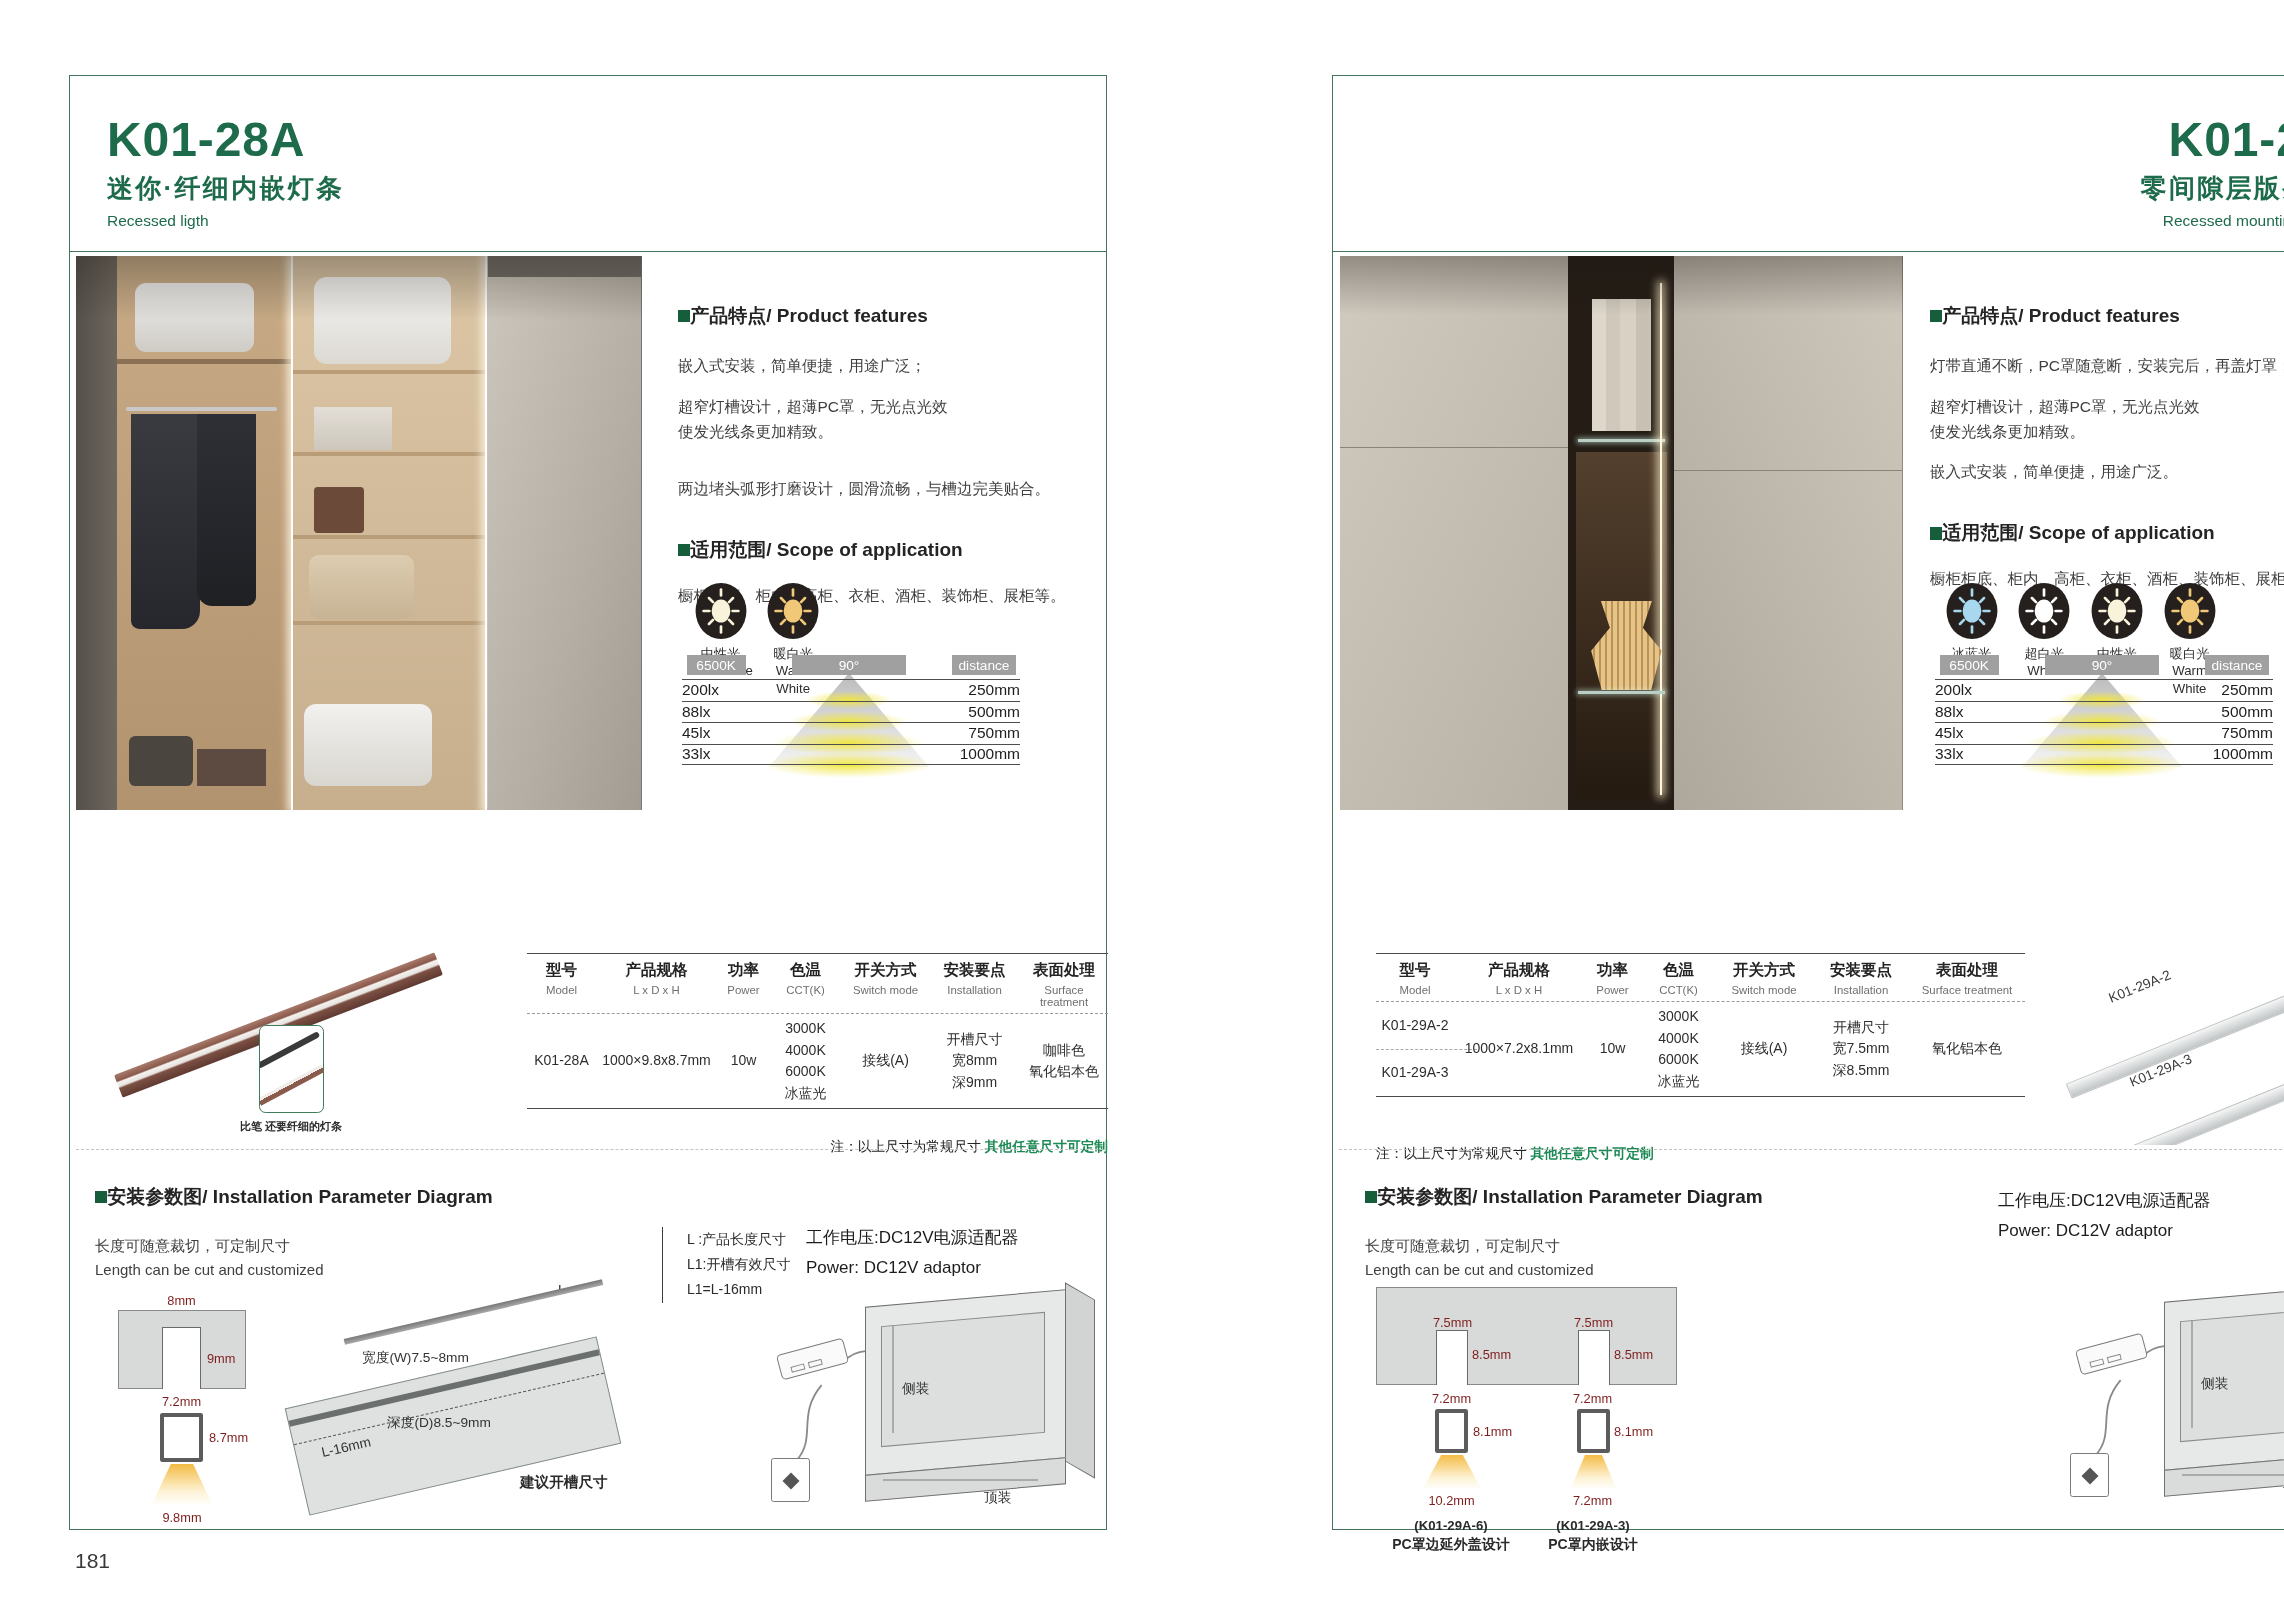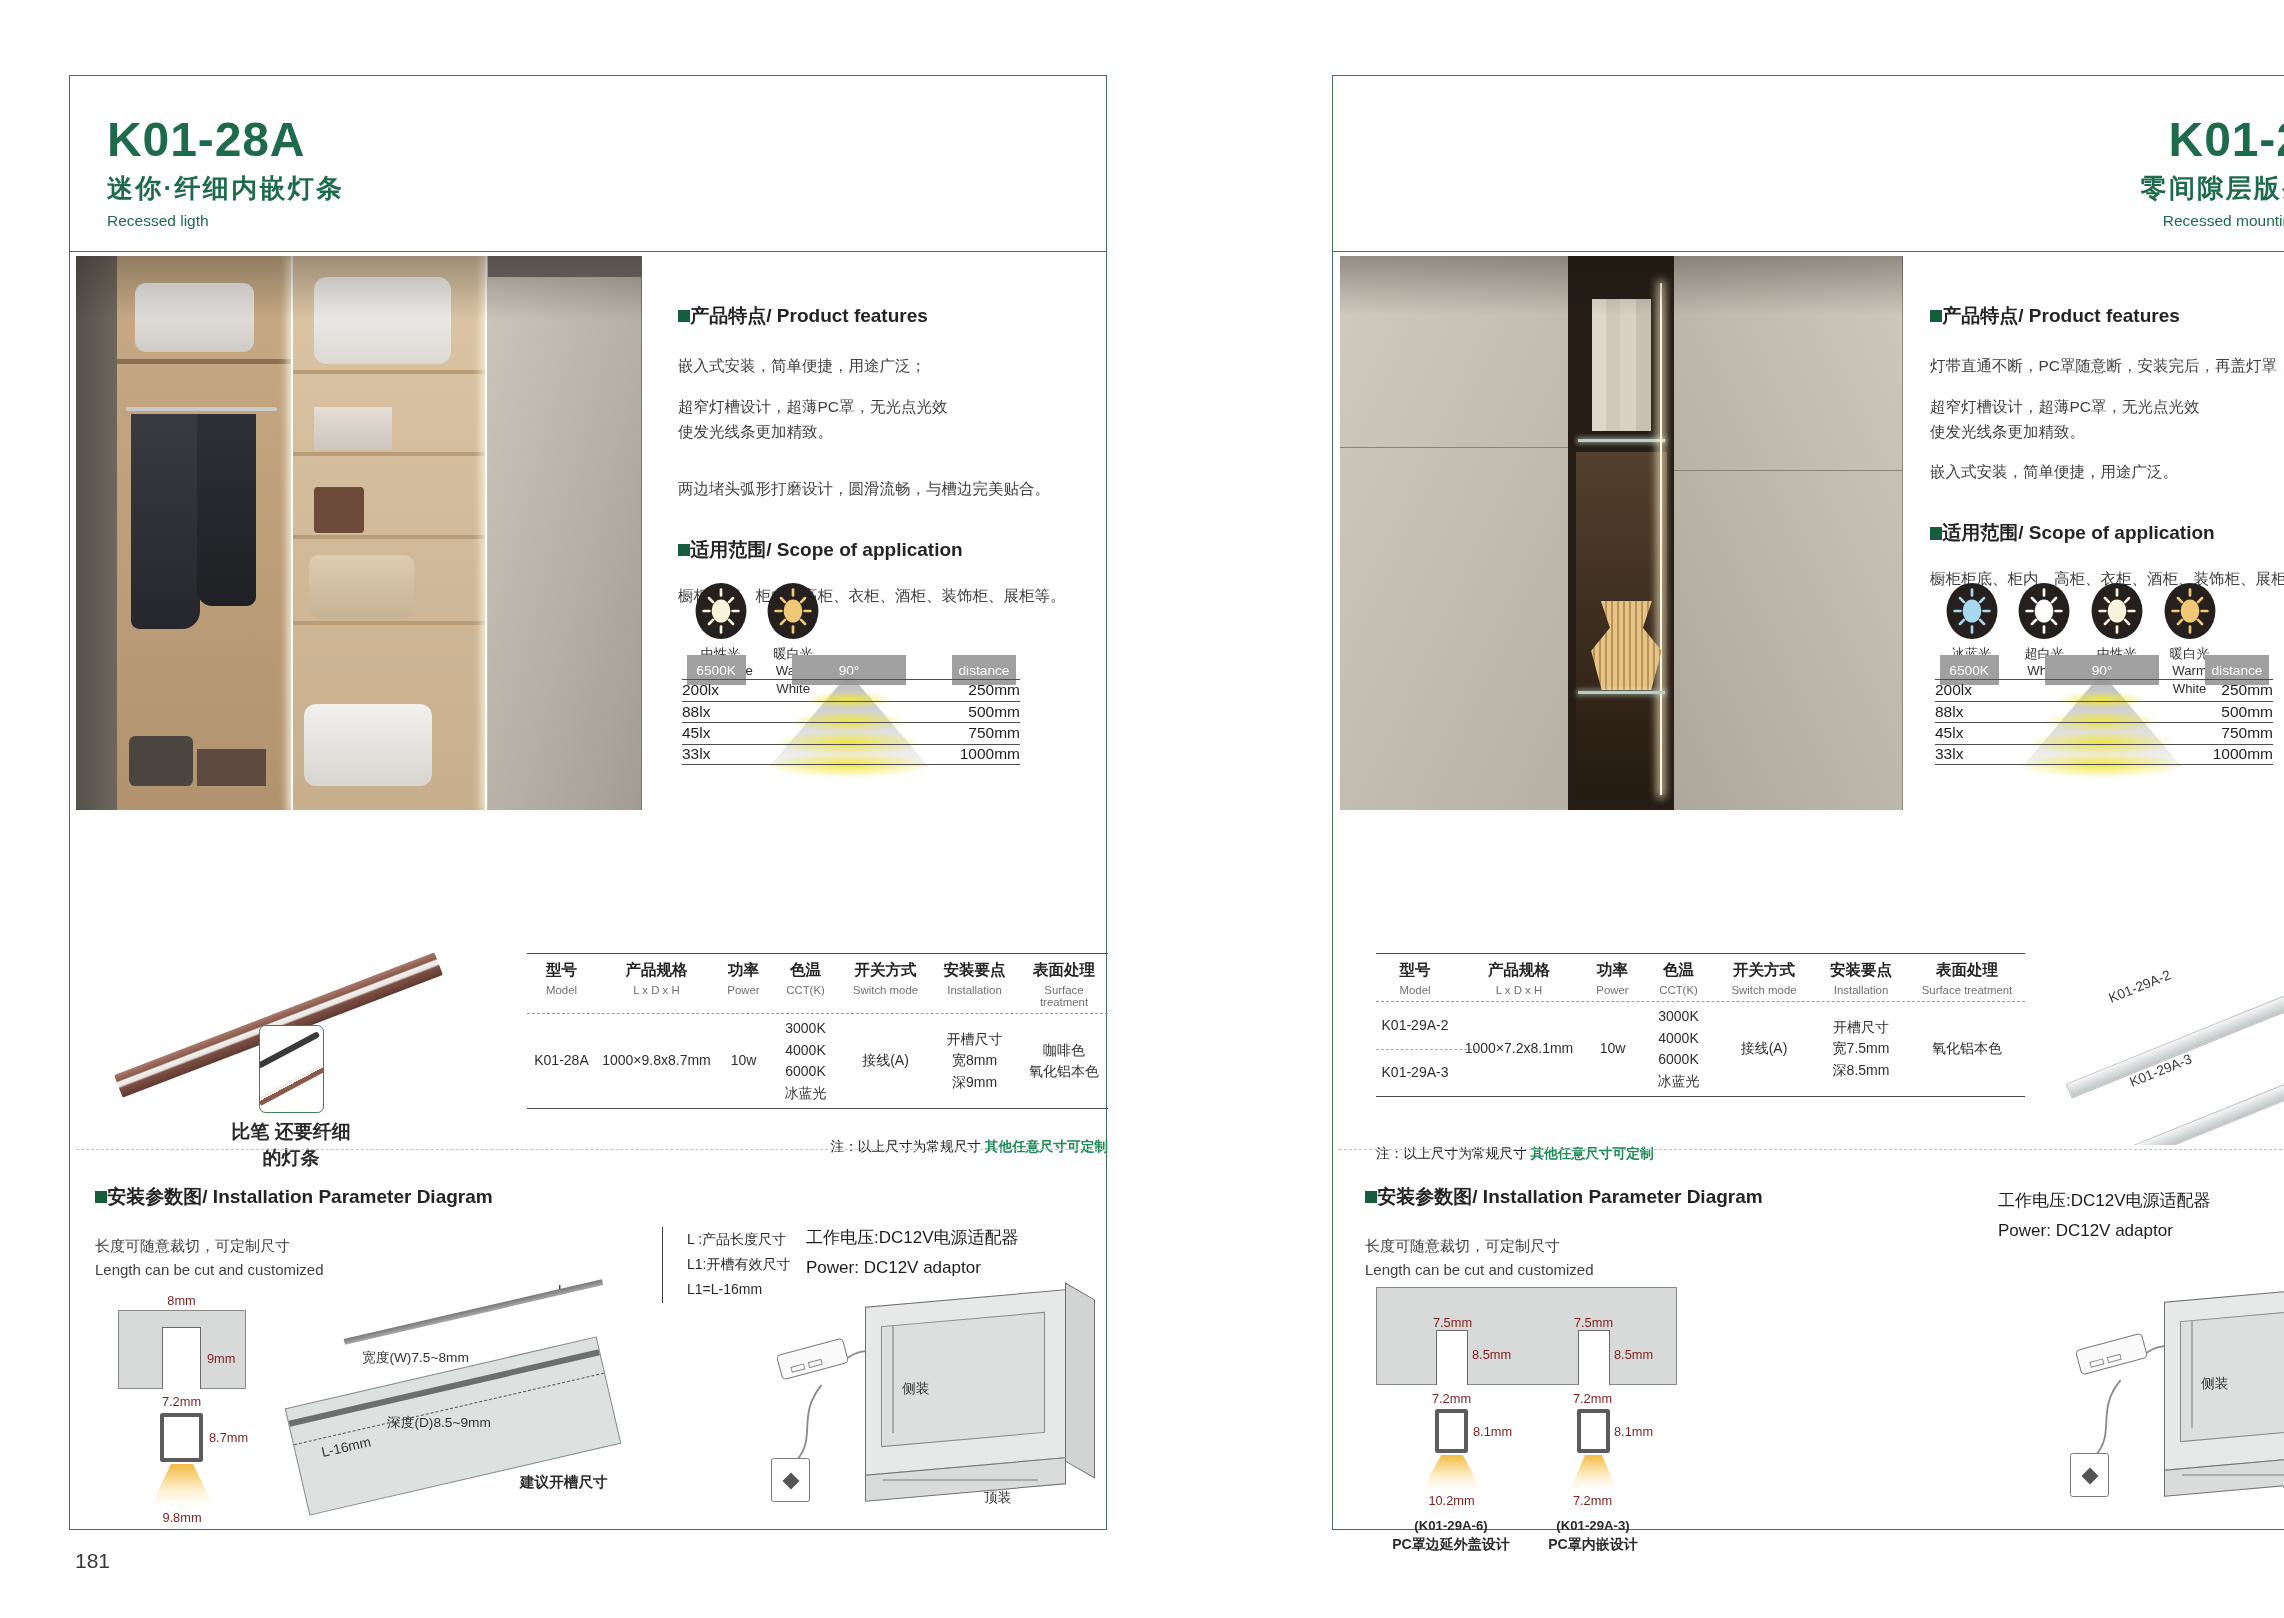--- a/index.html
+++ b/index.html
@@ -20,21 +20,21 @@
 
   .sec-head{display:flex;align-items:center;gap:0;font-size:19px;font-weight:bold;color:#242424}
   .sec-head .sq{width:12.3px;height:12.3px;background:#155d3b;flex:0 0 auto}
   .para{font-size:15.5px;color:var(--text-body);line-height:1.62}
 
   .icon-block{width:69px;text-align:center;font-size:13.2px;color:#2d2d2d;line-height:1.35;float:left}
   .icon-block + .icon-block{margin-left:3.7px}
   .icon-block svg{width:54px;height:58px;display:block;margin:0 auto 4.6px}
 
   .chart{position:absolute;width:338px;height:112px}
-  .chart .bar{position:absolute;top:0;height:30px;background:var(--bar-gray);color:#fff;
+  .chart .bar{position:absolute;top:0;height:20px;background:var(--bar-gray);color:#fff;
     font-size:13.7px;display:flex;align-items:center;justify-content:center}
   .chart .rows{position:absolute;top:24px;left:0;right:0}
   .chart .row{height:21.5px;border-top:0.9px solid #4e4e4e;display:flex;justify-content:space-between;
     align-items:center;font-size:15.5px;color:#1d1d1d}
   .chart .row:last-child{border-bottom:0.9px solid #4e4e4e}
   .cone{position:absolute;top:18px;left:87px;width:160px;height:94px;
     clip-path:polygon(50% 0,100% 100%,0 100%);
     background:linear-gradient(180deg,rgba(150,150,150,.65),rgba(200,200,200,.18))}
   .spot{position:absolute;border-radius:50%;
     background:radial-gradient(closest-side,rgba(240,230,60,.95),rgba(240,230,60,0))}
@@ -214,21 +214,21 @@
       </div>
     </div>
 
     <div class="abs" style="left:32px;top:859px;width:411px;height:201px">
       <div class="abs" style="left:4.6px;top:78px;width:343px;height:24px;border-radius:1.8px;transform:rotate(-21deg);background:linear-gradient(180deg,#a87a6b 0%,#8a5a4c 28%,#f4f1ee 34%,#e8e4e0 52%,#7d5044 60%,#5f3a31 100%)"></div>
     </div>
     <div class="abs" style="left:189px;top:949px;width:65px;height:88px;border:1.4px solid #3f7a5a;border-radius:6.4px;background:#fff;overflow:hidden">
       <div class="abs" style="left:-6.4px;top:21px;width:69px;height:6.4px;border-radius:3.2px;background:#3a3a3a;transform:rotate(-28deg)"></div>
       <div class="abs" style="left:-4.6px;top:55px;width:73px;height:8.2px;background:linear-gradient(180deg,#efece9 0 40%,#8a5a4c 40%);transform:rotate(-28deg)"></div>
     </div>
-    <div class="abs lbl32b" style="left:155px;top:1043px;width:132px;text-align:center;font-size:19px">比笔 还要纤细的灯条</div>
+    <div class="abs lbl32b" style="left:155px;top:1043px;width:132px;text-align:center;font-size:11px">比笔 还要纤细的灯条</div>
 
     <div class="spec-table" style="left:457px;top:877px;width:581px">
       <div class="thead" style="grid-template-columns:69px 121px 53px 71px 89px 89px 90px">
         <div class="th">
             <div class="cn">型号</div>
             <div class="en">Model</div>
           </div>
         <div class="th">
             <div class="cn">产品规格</div>
             <div class="en">L x D x H</div>

